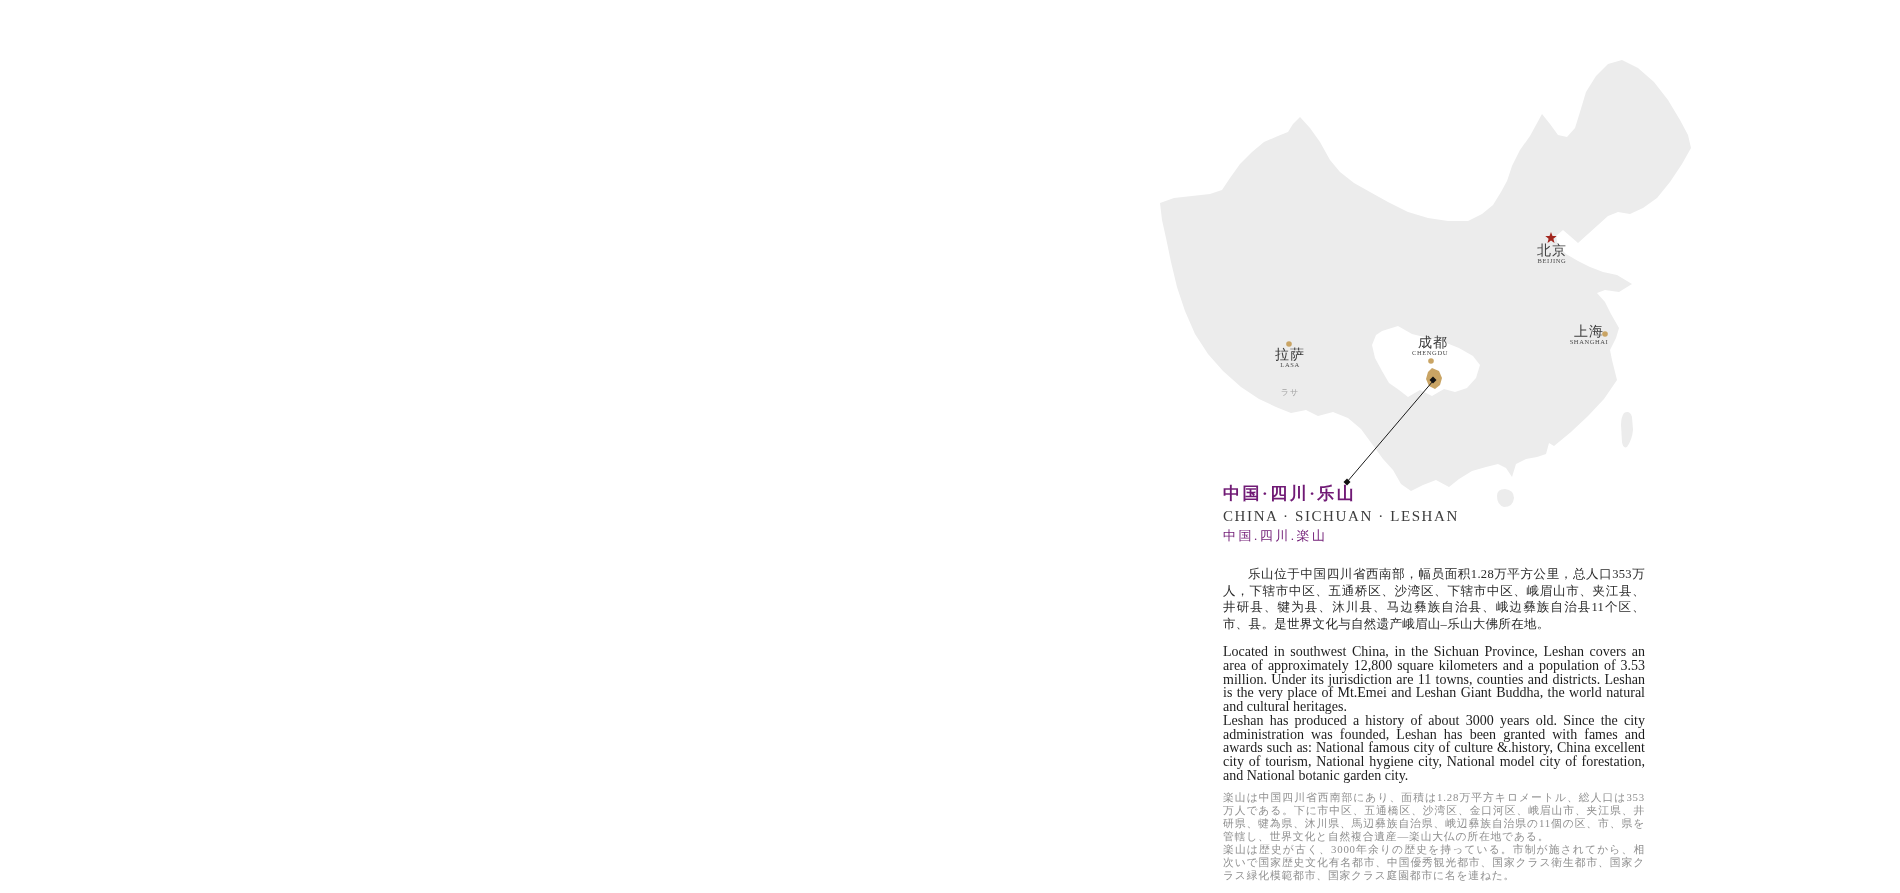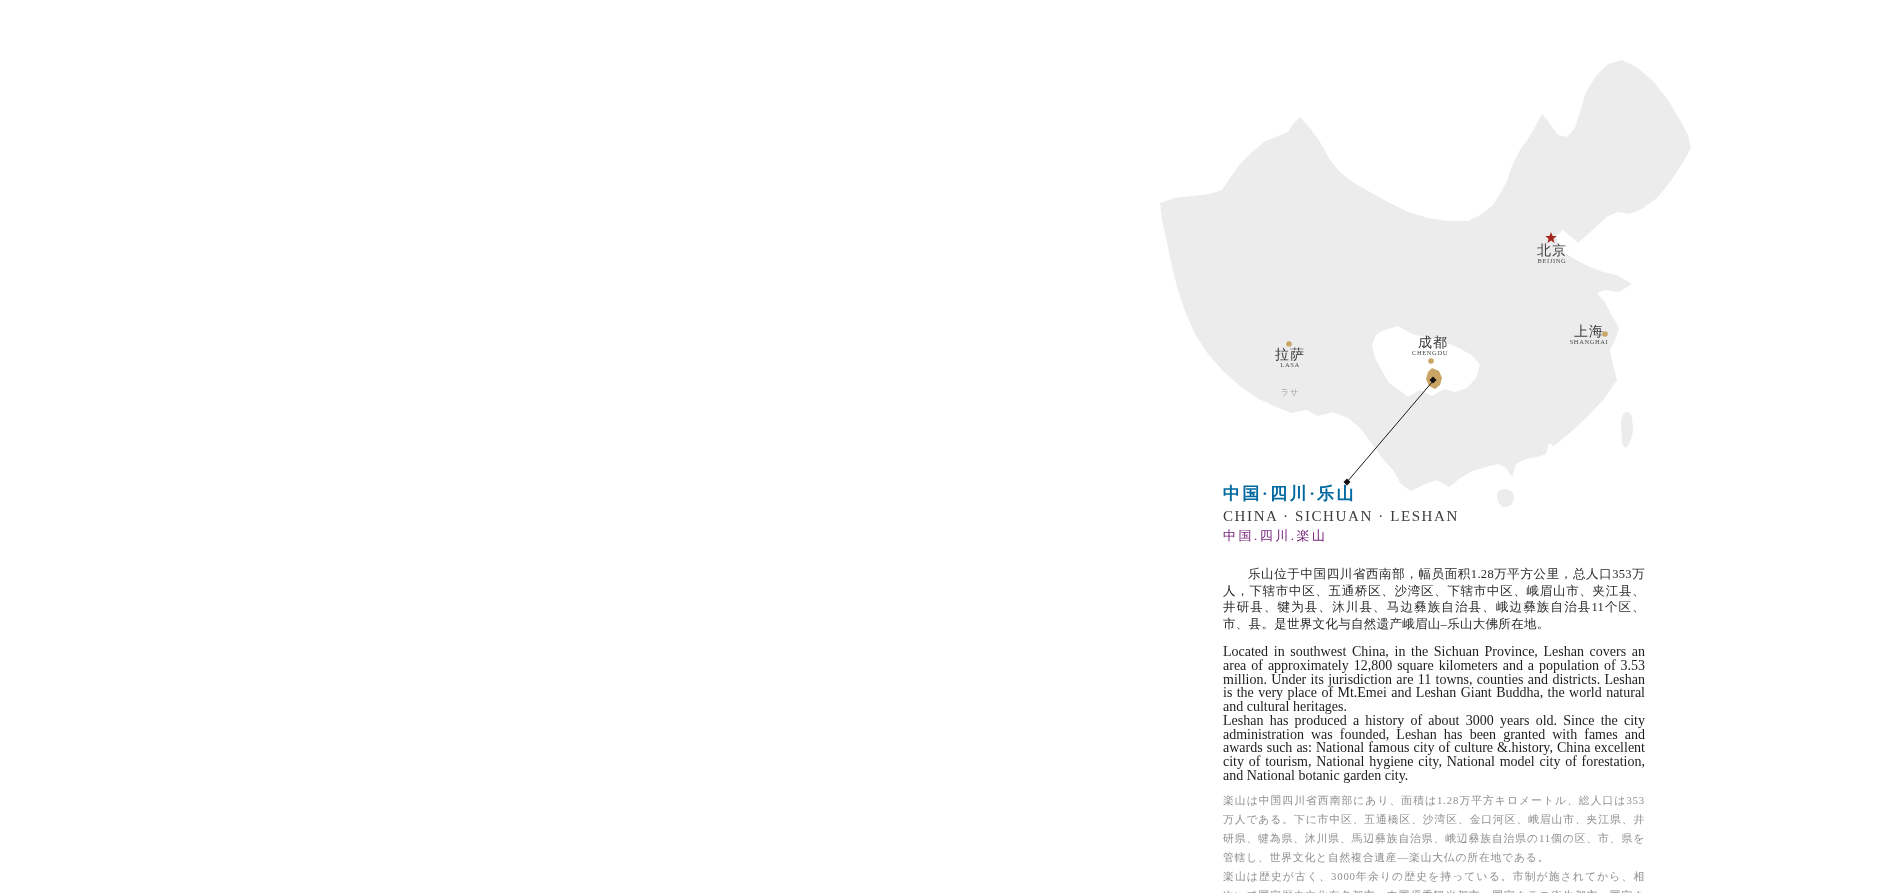--- a/index.html
+++ b/index.html
@@ -9,33 +9,33 @@
   }
   
   .map-wrap{position:absolute;left:1160px;top:40px;width:540px;height:470px;}
   .map-wrap svg{position:absolute;left:0;top:0;}
   .city{position:absolute;transform:translateX(-50%);text-align:center;white-space:nowrap;}
   .city .zh{font-size:14px;letter-spacing:1px;color:#3b3b3b;line-height:11px;}
   .city .latin{font-size:6.5px;letter-spacing:0.6px;color:#4a4a4a;line-height:8px;margin-top:1px;}
   .city .ja{font-size:8px;letter-spacing:1px;color:#a3a3a3;line-height:10px;margin-top:19px;}
   
   .title-block{position:absolute;left:1223px;top:484px;white-space:nowrap;}
-  .title-zh{font-size:17px;font-weight:bold;letter-spacing:2.5px;color:#0369a1;line-height:19px;}
+  .title-zh{font-size:17px;font-weight:bold;letter-spacing:2.5px;color:#701a75;line-height:19px;}
   .title-en{font-size:15px;letter-spacing:1.6px;color:#3c3c3c;line-height:11px;margin-top:8px;}
   .title-ja{font-size:13px;letter-spacing:2.5px;color:#701a75;line-height:15px;margin-top:6px;}
   
   .body-block{position:absolute;left:1223px;top:566px;width:422px;}
   .para-zh p{
     margin:0;font-size:12.5px;line-height:16.6px;color:#2a2a2a;
     text-align:justify;text-indent:2em;letter-spacing:0.3px;
   }
   .para-en{margin-top:13px;}
   .para-en p{margin:0;font-size:14px;line-height:13.7px;color:#1c1c1c;text-align:justify;}
   .para-ja{margin-top:9px;}
-  .para-ja p{margin:0;font-size:10.8px;line-height:19px;color:#8f8f8f;text-align:justify;letter-spacing:0.8px;}
+  .para-ja p{margin:0;font-size:10.8px;line-height:13px;color:#8f8f8f;text-align:justify;letter-spacing:0.8px;}
 </style>
 </head>
 <body>
 
 <div class="page">
 
   <div class="map-wrap">
     <svg viewBox="0 0 540 470" width="540" height="470">
 
       <path fill="#ececec" d="

